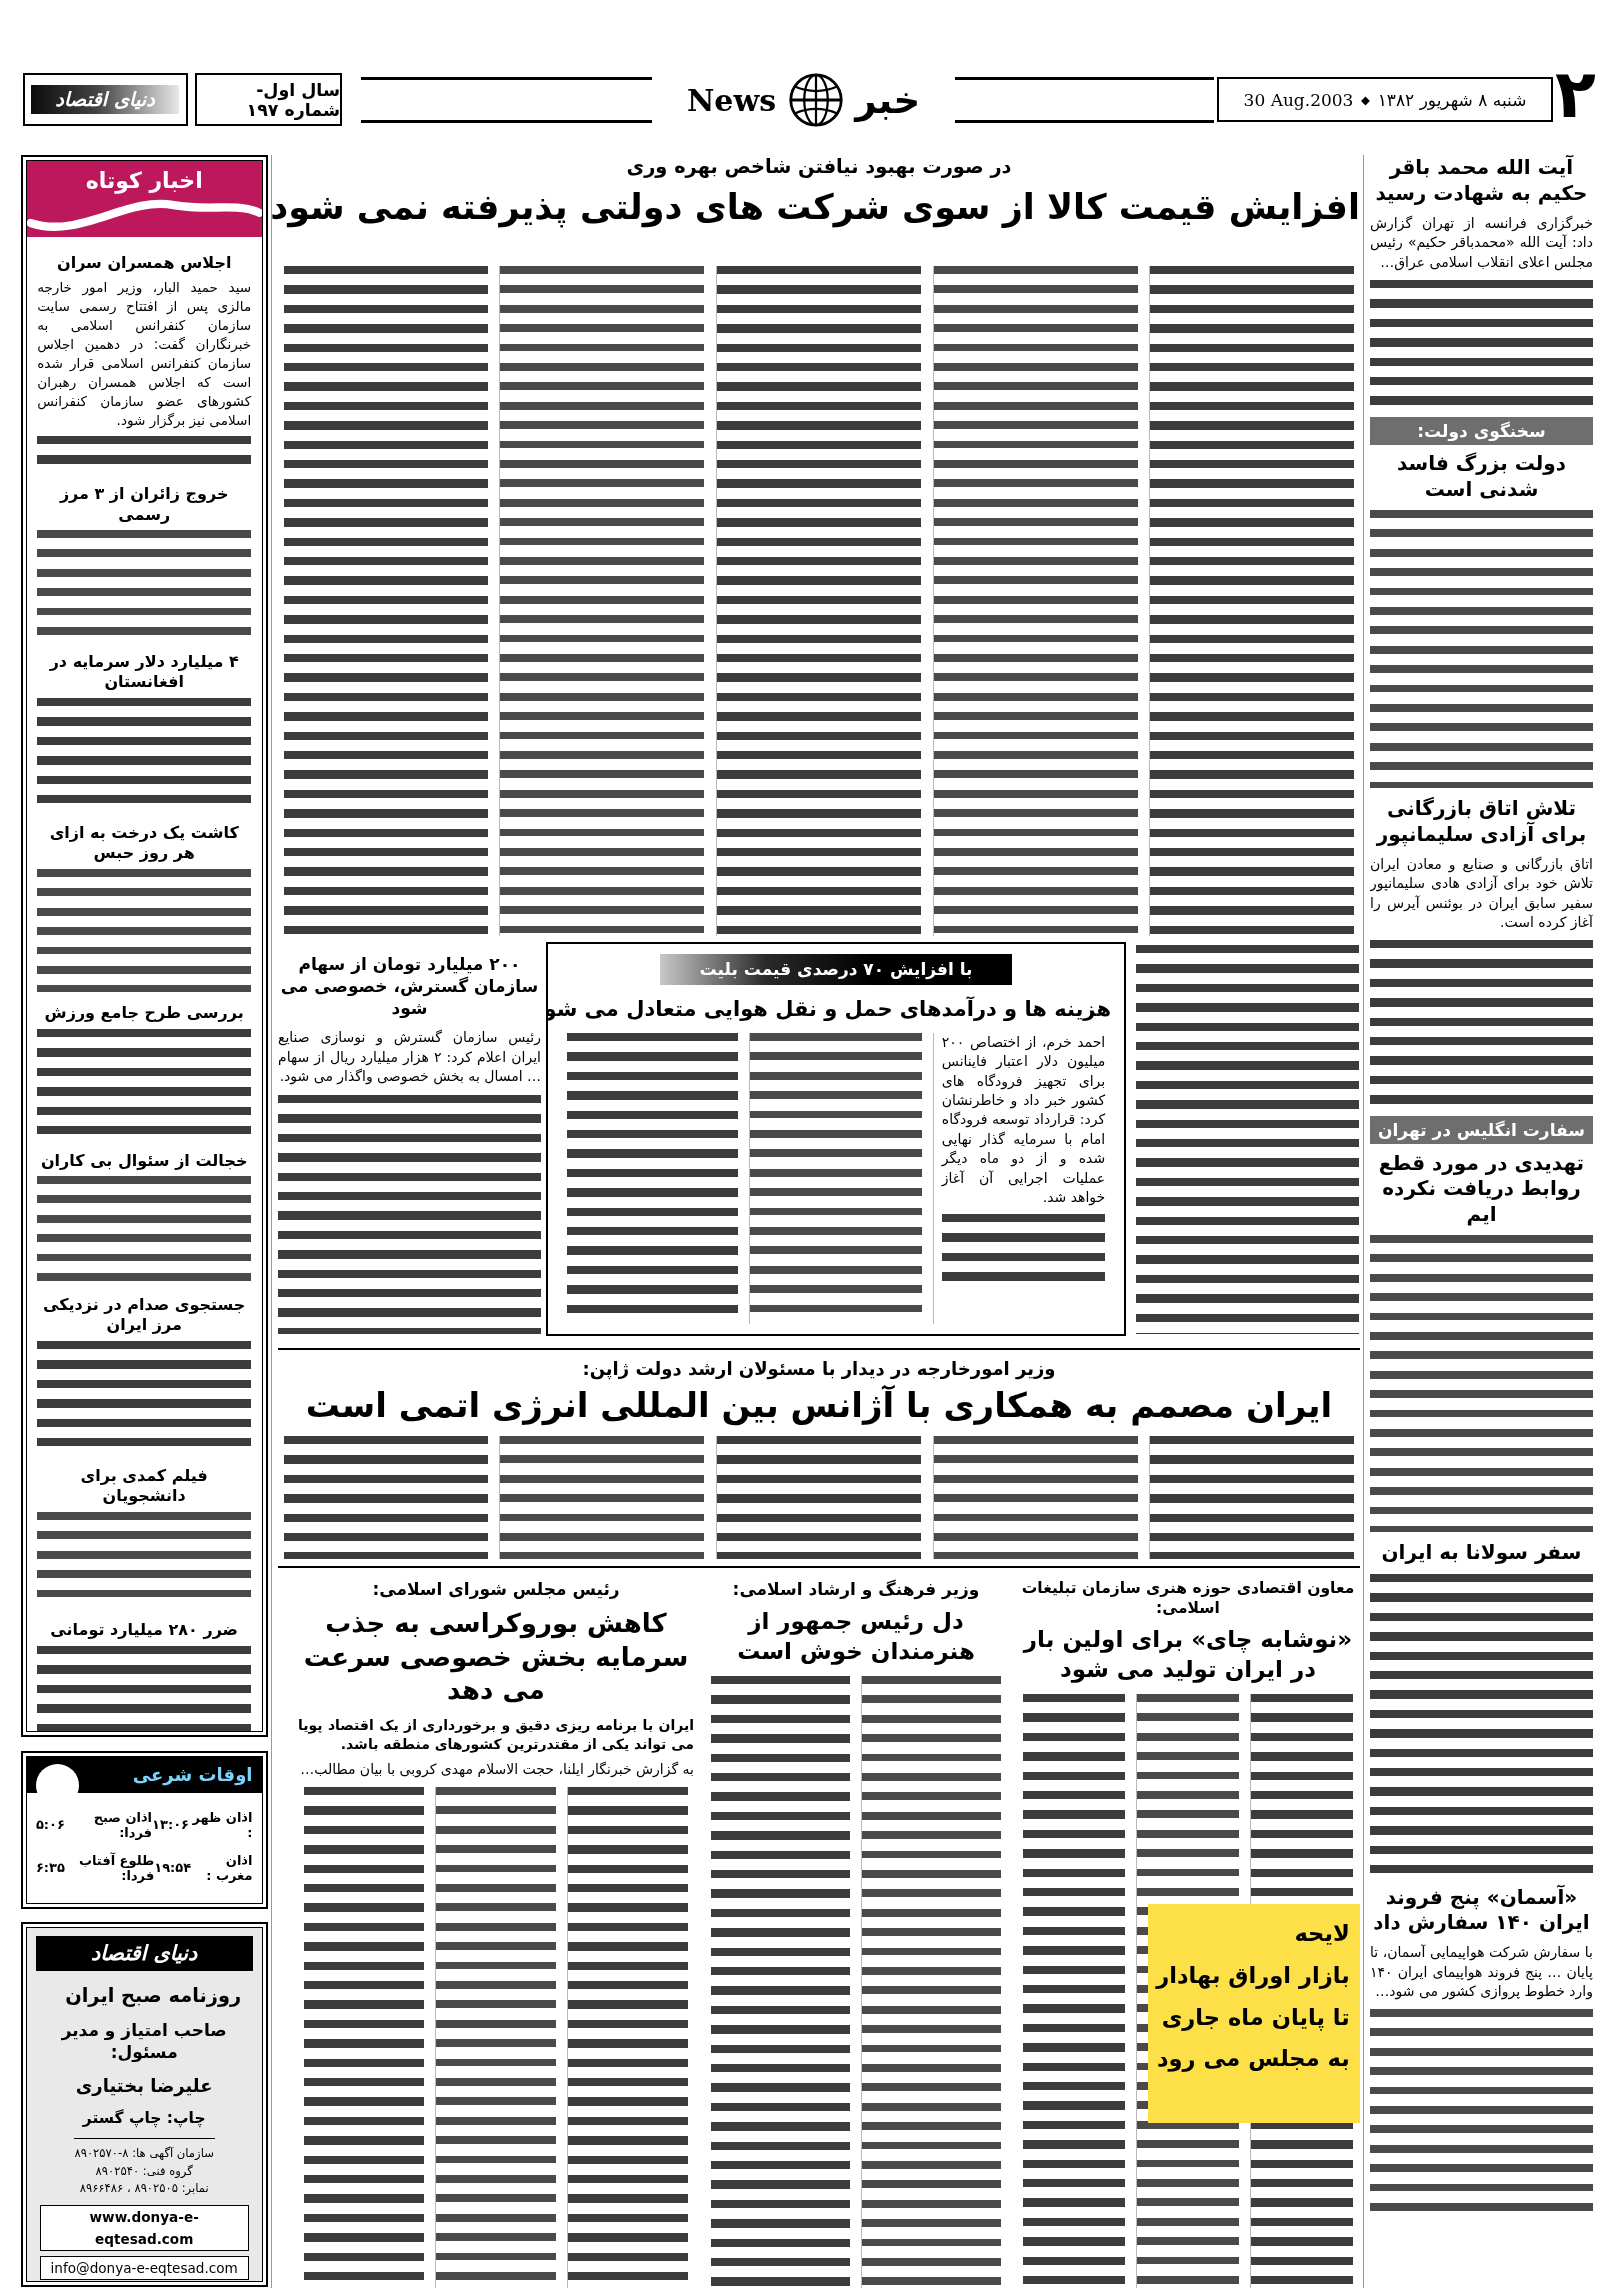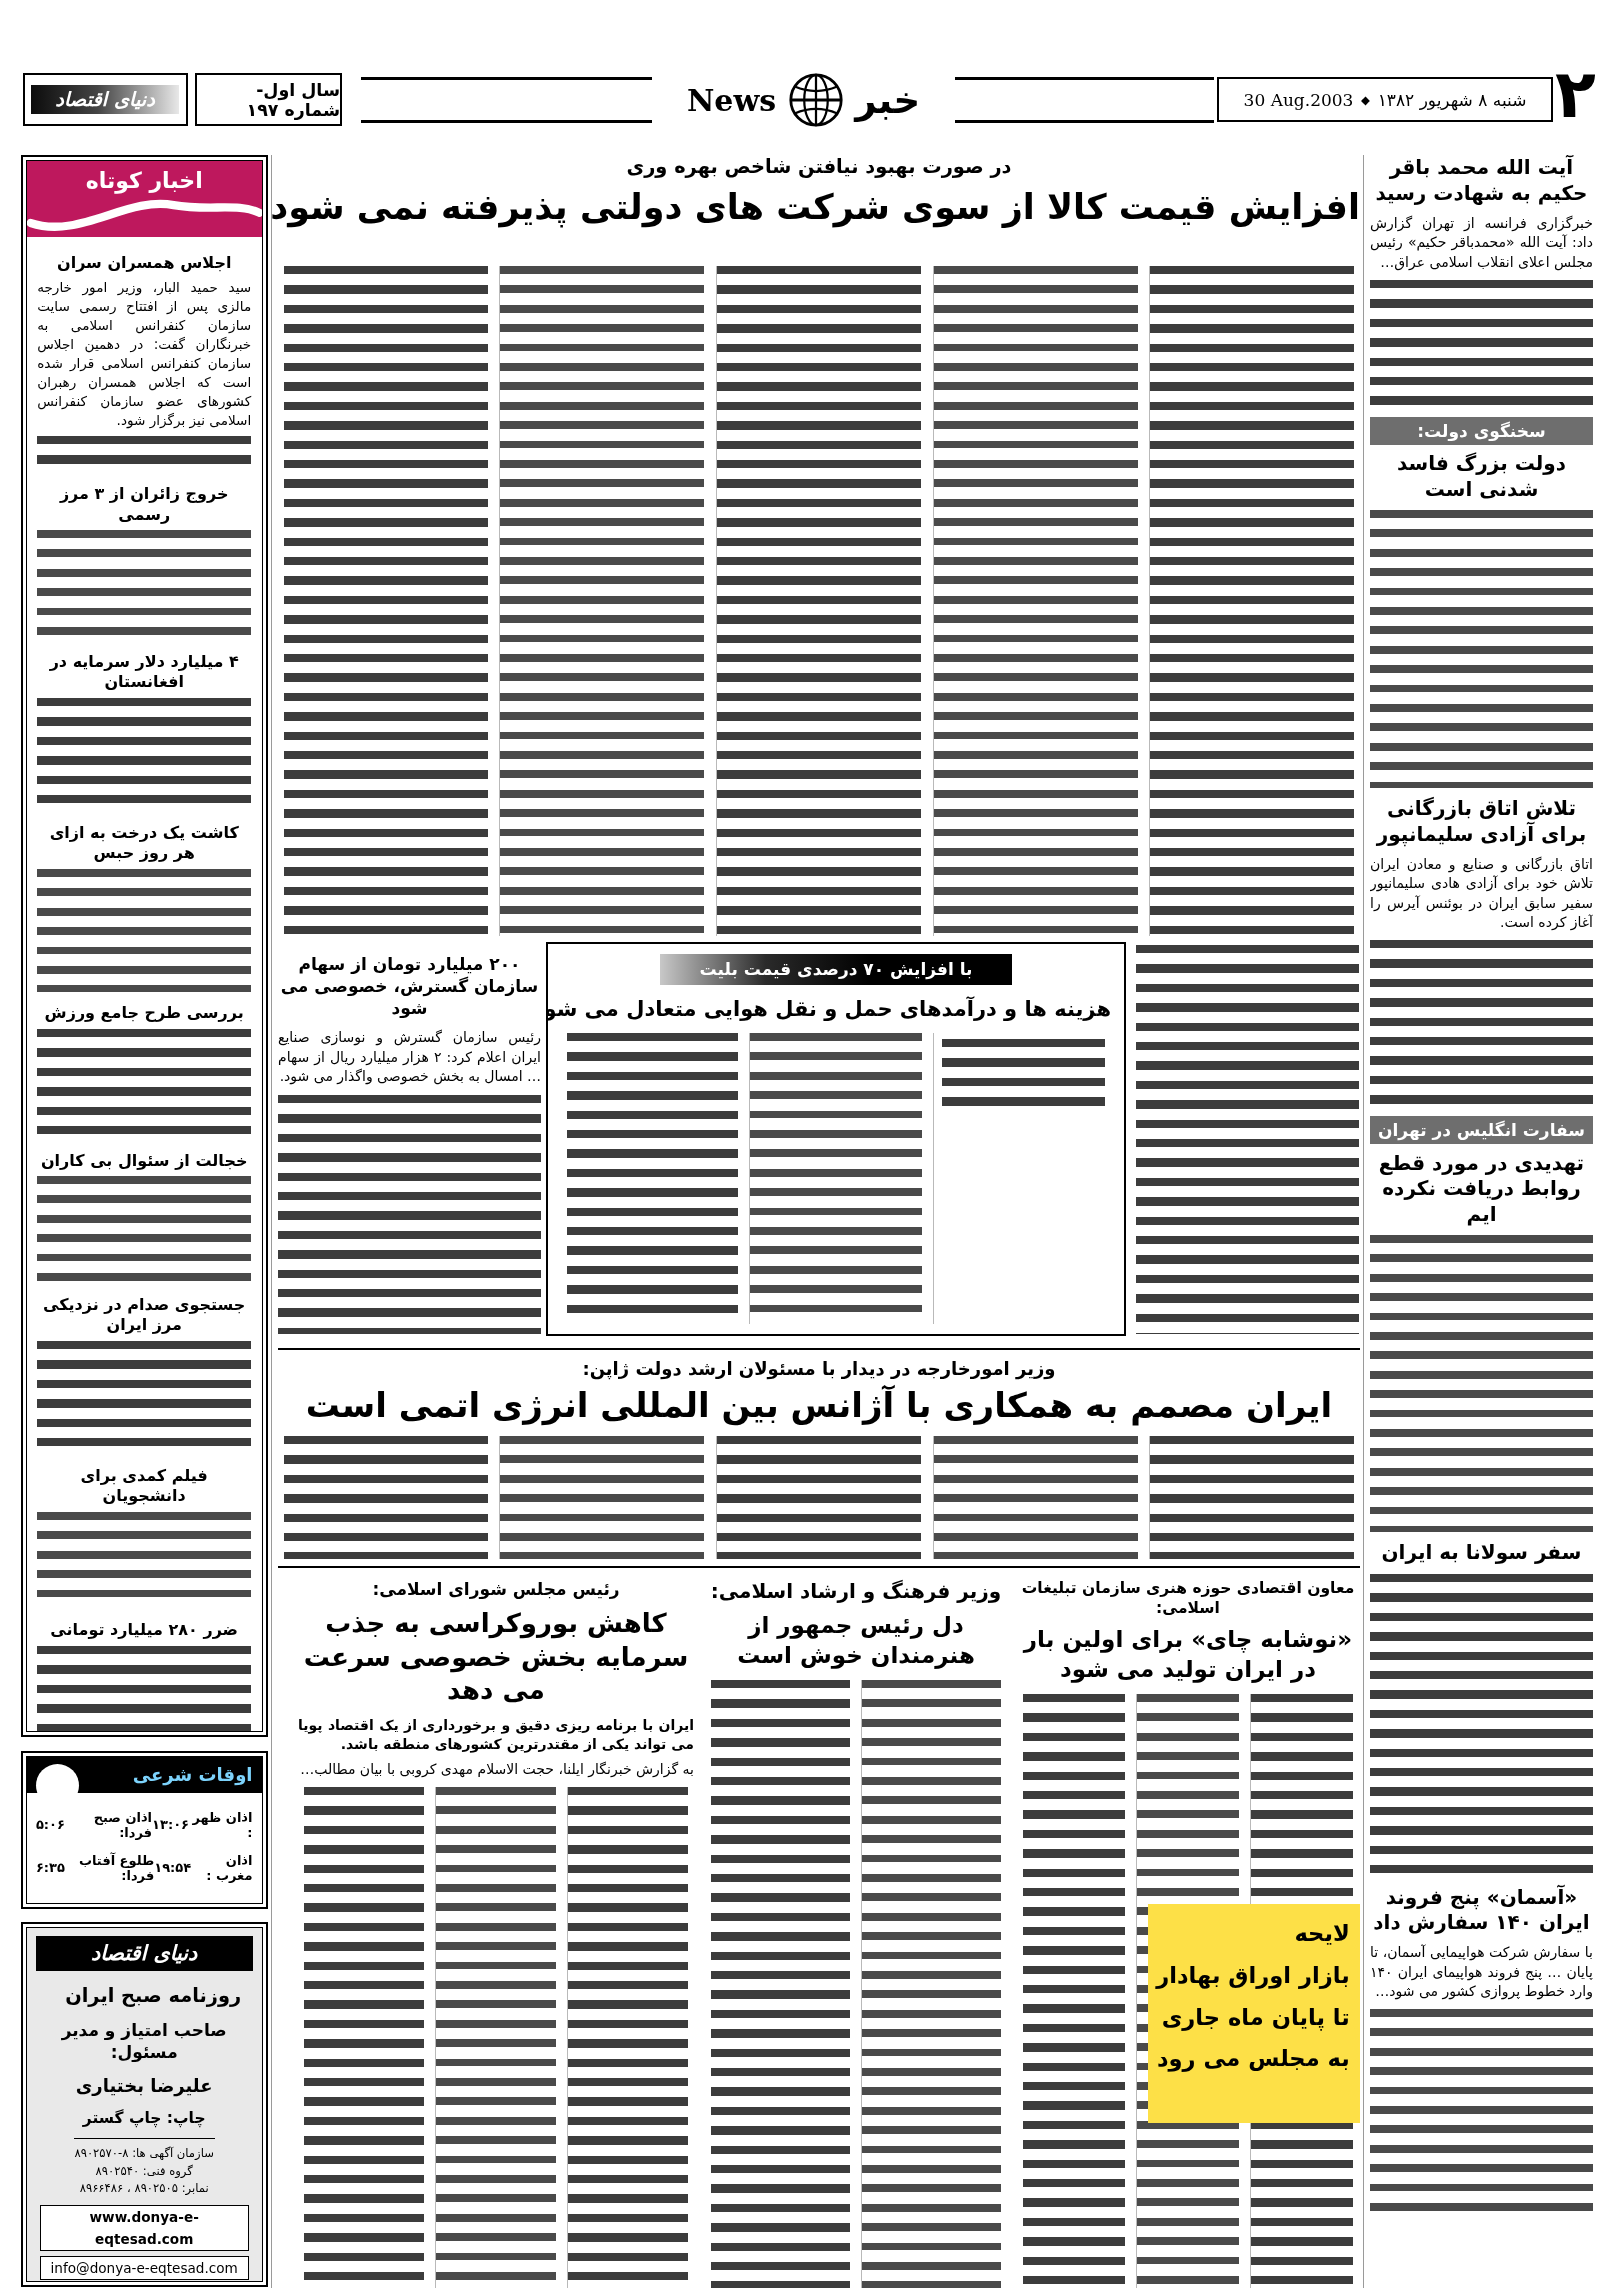--- a/index.html
+++ b/index.html
@@ -94,20 +94,21 @@
 
 <div class="abs" style="left:546px;top:942px;width:580px;height:394px;border:2.6px solid #000;padding:10.3px 13px;display:flex;flex-direction:column;overflow:hidden;">
   <div style="width:64%;margin:0 auto;height:31px;line-height:31px;text-align:center;color:#fff;font-weight:bold;font-size:17px;background:linear-gradient(90deg,#c8c8c8 0%,#2a2a2a 30%,#000 60%);">
     <span>با افزایش ۷۰ درصدی قیمت بلیت</span>
   </div>
   <div class="h nowrap" style="font-size:21px;font-weight:800;margin-top:10.3px;">
     <span>هزینه ها و درآمدهای حمل و نقل هوایی متعادل می شود</span>
   </div>
   <div class="cols" style="flex:1;margin-top:10.3px;">
     <div class="col">
+      <div class="txt"><span>احمد خرم، از اختصاص ۲۰۰ میلیون دلار اعتبار فاینانس برای تجهیز فرودگاه های کشور خبر داد و خاطرنشان کرد: قرارداد توسعه فرودگاه امام با سرمایه گذار نهایی شده و از دو ماه دیگر عملیات اجرایی آن آغاز خواهد شد.</span></div>
       <div class="fill" style="height:77px;margin-top:6.5px;"></div>
     </div>
     <div class="col fill-lt"></div>
     <div class="col fill"></div>
   </div>
 </div>
 
 <div class="abs fill" style="left:1136px;top:945px;width:223px;height:389px;"></div>
 
 <div class="abs hline" style="left:278px;top:1348px;width:1082px;height:1.9px;"></div>
@@ -132,21 +133,21 @@
   <div class="txt" style="font-weight:bold;margin-top:9px;"><span>ایران با برنامه ریزی دقیق و برخورداری از یک اقتصاد پویا می تواند یکی از مقتدرترین کشورهای منطقه باشد.</span></div>
   <div class="txt" style="margin-top:5.2px;"><span>به گزارش خبرنگار ایلنا، حجت الاسلام مهدی کروبی با بیان مطالب…</span></div>
   <div class="cols" style="flex:1;margin-top:7.7px;">
     <div class="col fill"></div>
     <div class="col fill-lt"></div>
     <div class="col fill"></div>
   </div>
 </div>
 
 <div class="abs" style="left:705px;top:1579px;width:302px;height:709px;display:flex;flex-direction:column;overflow:hidden;">
-  <div class="h" style="font-size:20px;"><span>وزیر فرهنگ و ارشاد اسلامی:</span></div>
+  <div class="h" style="font-size:17px;"><span>وزیر فرهنگ و ارشاد اسلامی:</span></div>
   <div class="h" style="font-size:23px;font-weight:800;margin-top:6.5px;"><span>دل رئیس جمهور از هنرمندان خوش است</span></div>
   <div class="cols" style="flex:1;margin-top:10.3px;">
     <div class="col fill-lt"></div>
     <div class="col fill"></div>
   </div>
 </div>
 
 <div class="abs" style="left:1017px;top:1579px;width:342px;height:709px;display:flex;flex-direction:column;overflow:hidden;justify-content:center;">
   <div class="h" style="font-size:15.5px;"><span>معاون اقتصادی حوزه هنری سازمان تبلیغات اسلامی:</span></div>
   <div class="h" style="font-size:23px;font-weight:800;margin-top:6.5px;"><span>«نوشابه چای» برای اولین بار در ایران تولید می شود</span></div>

